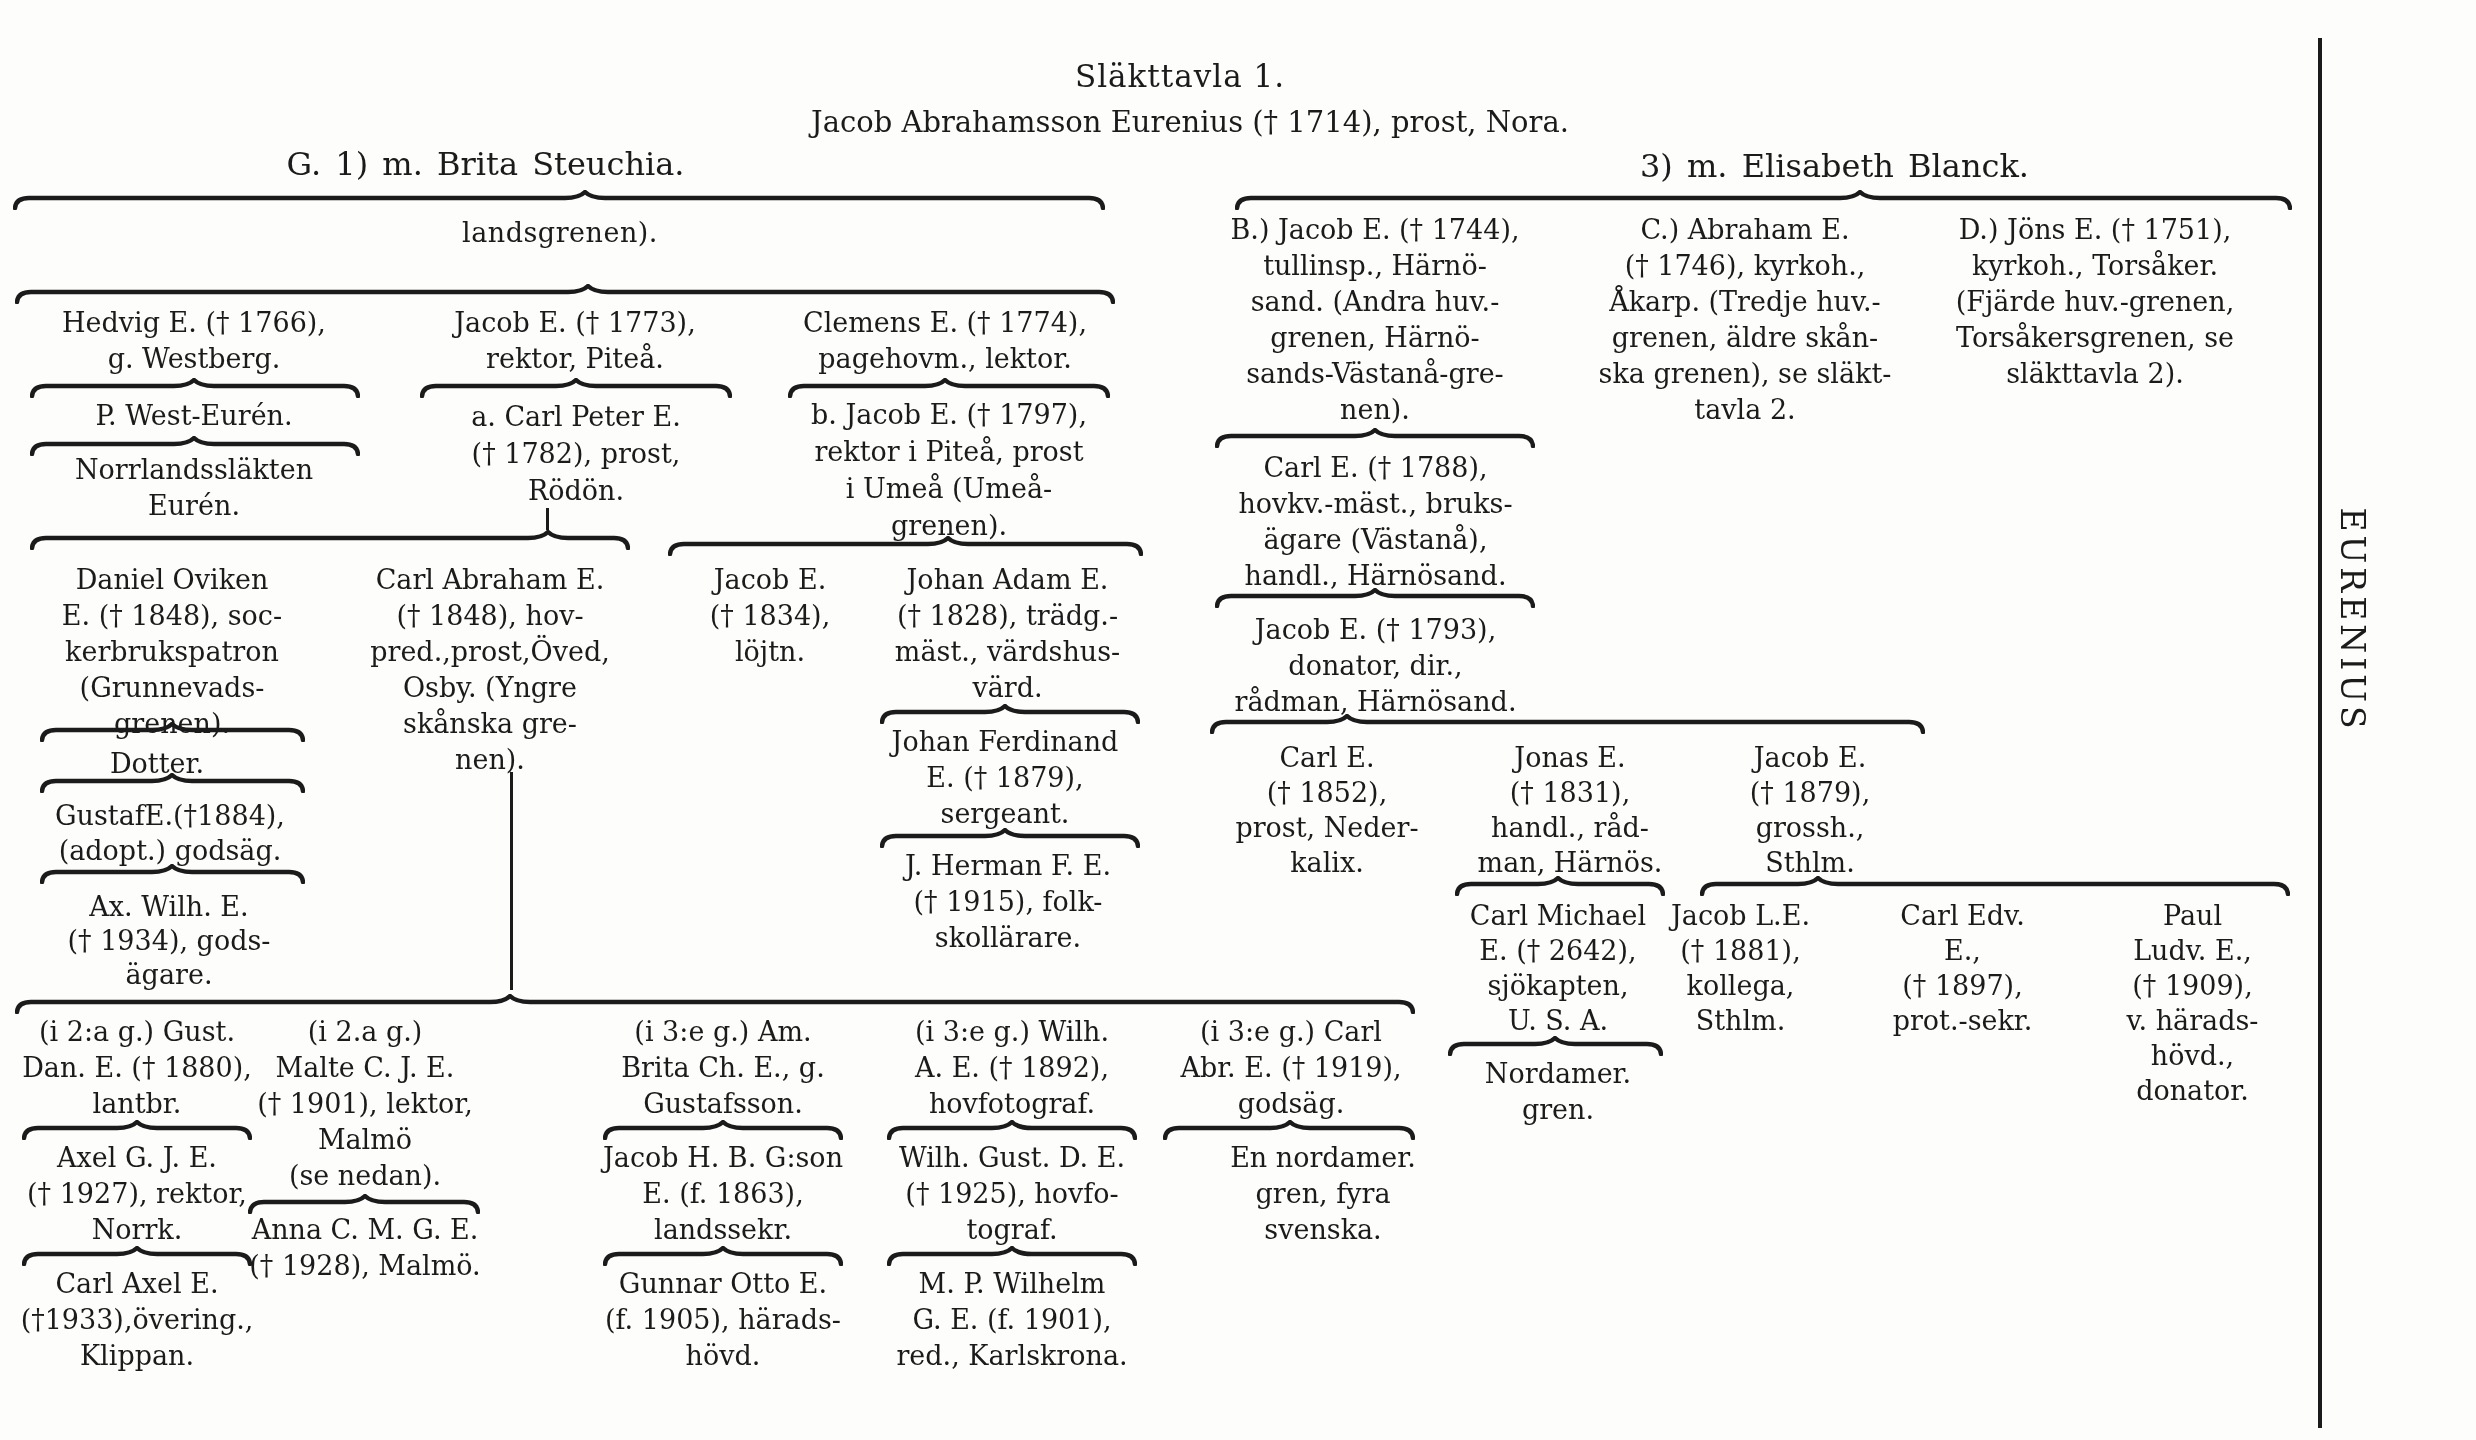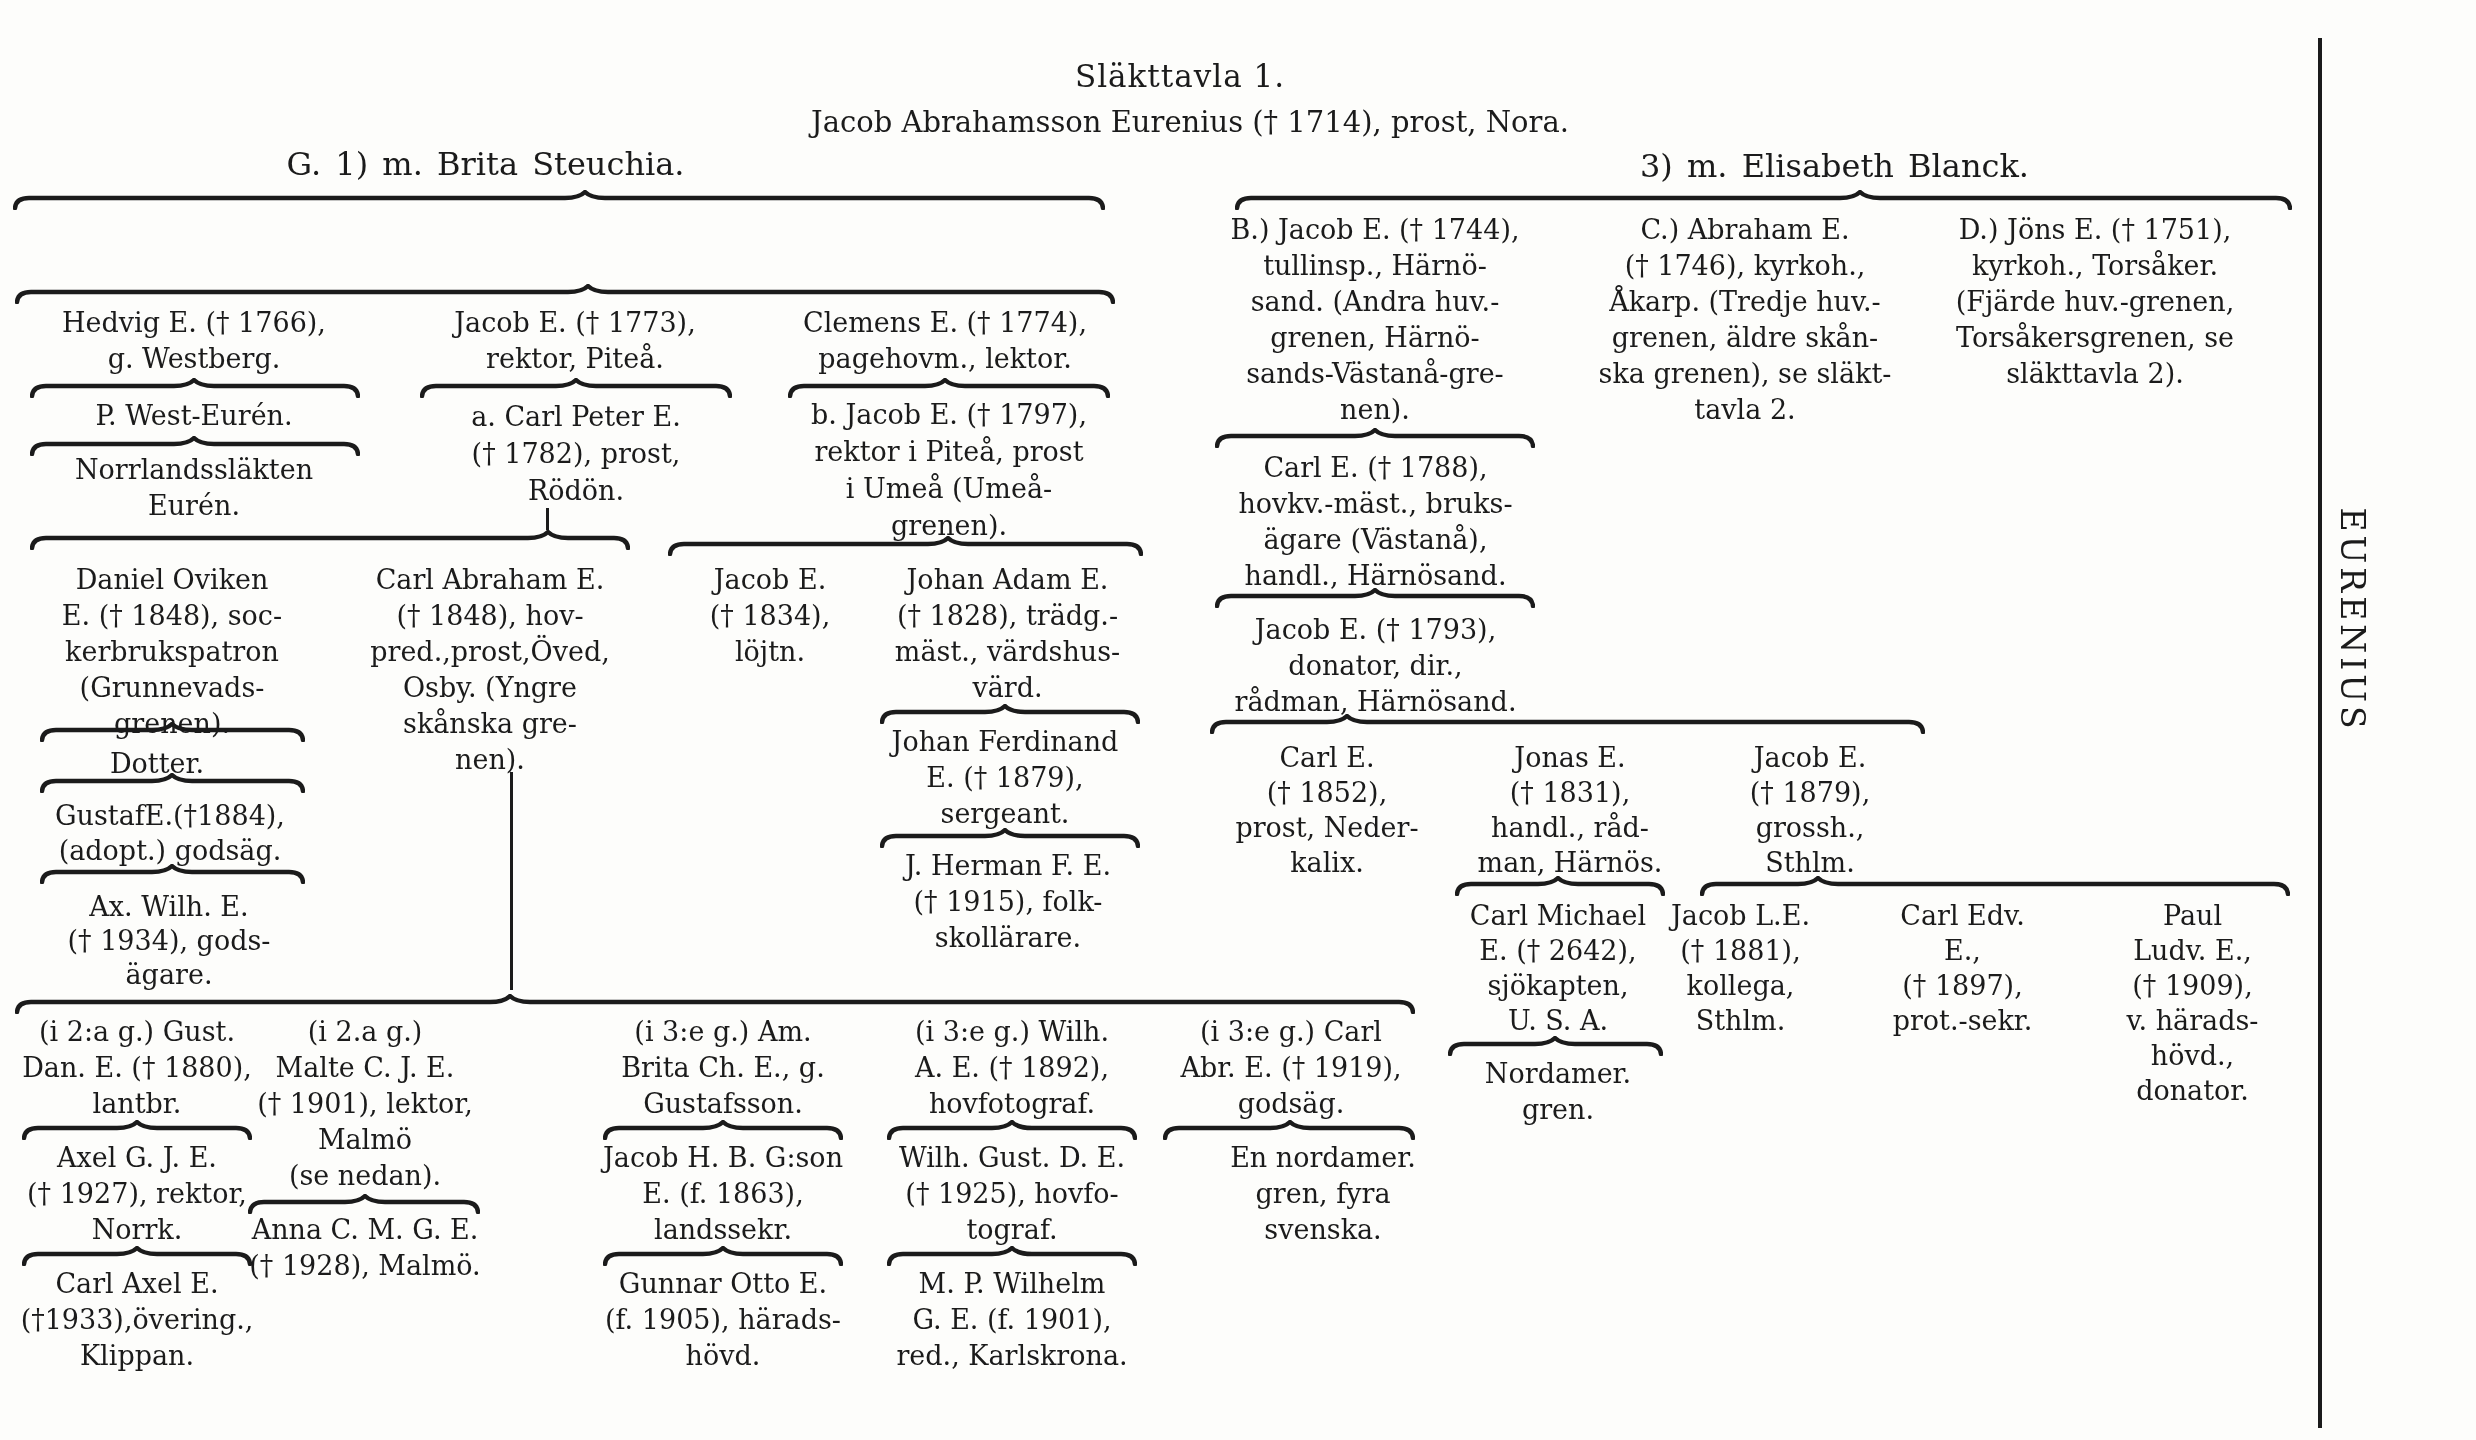--- a/index.html
+++ b/index.html
@@ -131,20 +131,21 @@
     </svg></div>
 
 <div class="vline" style="left:546px;top:508px;height:22px"></div>
 <div class="vline" style="left:510px;top:772px;height:218px"></div>
 <div class="vrule" style="left:2318px;top:38px;height:1390px"></div>
 <div class="side-label">
   <span>EURENIUS</span>
 </div>
 
 <div class="node lh38 wide" style="left:20px;top:214px;width:1080px">
+    <span>landsgrenen).</span>
   </div>
 <div class="node" style="left:1215px;top:212px;width:320px">
     <span>B.) Jacob E. († 1744),</span>
     <span>tullinsp., Härnö-</span>
     <span>sand. (Andra huv.-</span>
     <span>grenen, Härnö-</span>
     <span>sands-Västanå-gre-</span>
     <span>nen).</span>
   </div>
 <div class="node" style="left:1580px;top:212px;width:330px">

